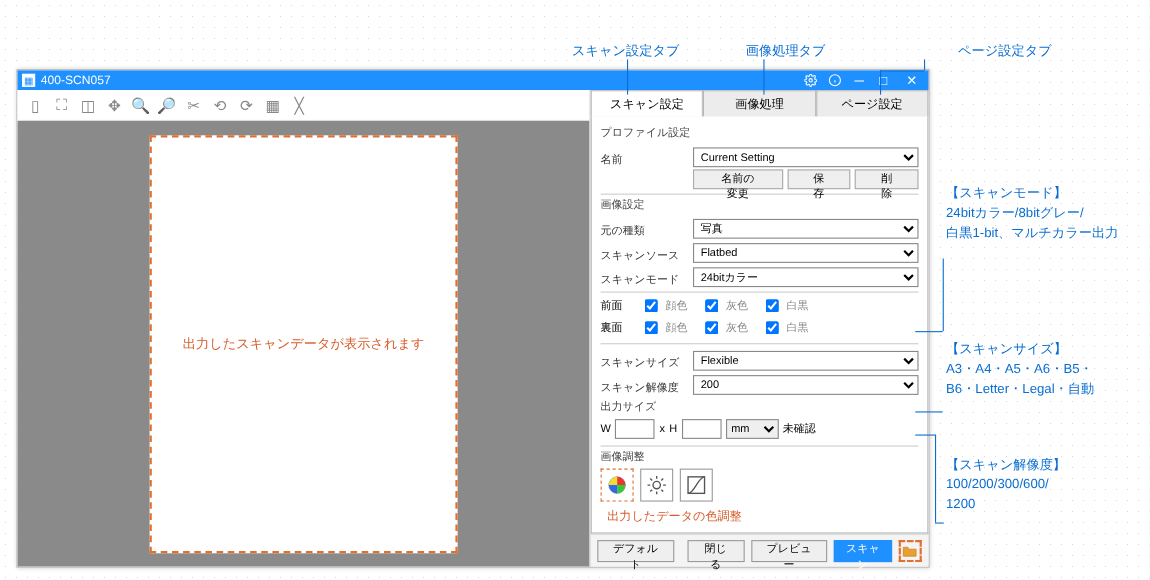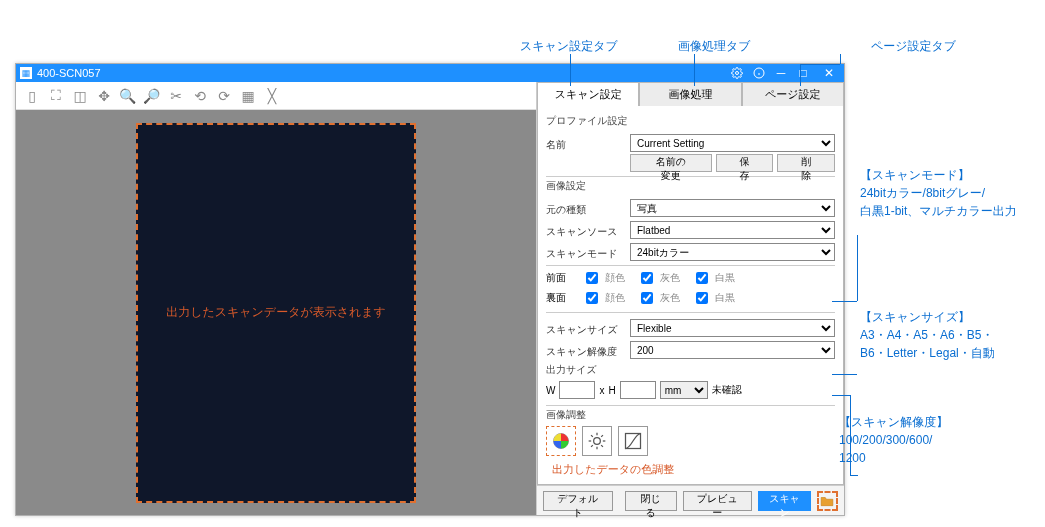--- a/index.html
+++ b/index.html
@@ -104,21 +104,21 @@
 
   .preview-area {
     flex: 1;
     background: #8a8a8a;
     display: flex;
     align-items: center;
     justify-content: center;
     position: relative;
   }
   .preview-page {
-    background: #0f172a;
+    background: #ffffff;
     width: 280px;
     height: 380px;
     border: 2px dashed #e07030;
     display: flex;
     align-items: center;
     justify-content: center;
   }
   .preview-page span {
     color: #d85a2a;
     font-size: 12px;
@@ -552,17 +552,17 @@
   <div style="white-space:pre-line;">24bitカラー/8bitグレー/
 白黒1-bit、マルチカラー出力</div>
 </div>
 
 <div class="anno" style="left:860px; top:308px;">
   <div class="bracket-title">【スキャンサイズ】</div>
   <div style="white-space:pre-line;">A3・A4・A5・A6・B5・
 B6・Letter・Legal・自動</div>
 </div>
 
-<div class="anno" style="left:839px; top:413px;">
+<div class="anno" style="left:860px; top:413px;">
   <div class="bracket-title">【スキャン解像度】</div>
   <div style="white-space:pre-line;">100/200/300/600/
 1200</div>
 </div>
 
 </body></html>

